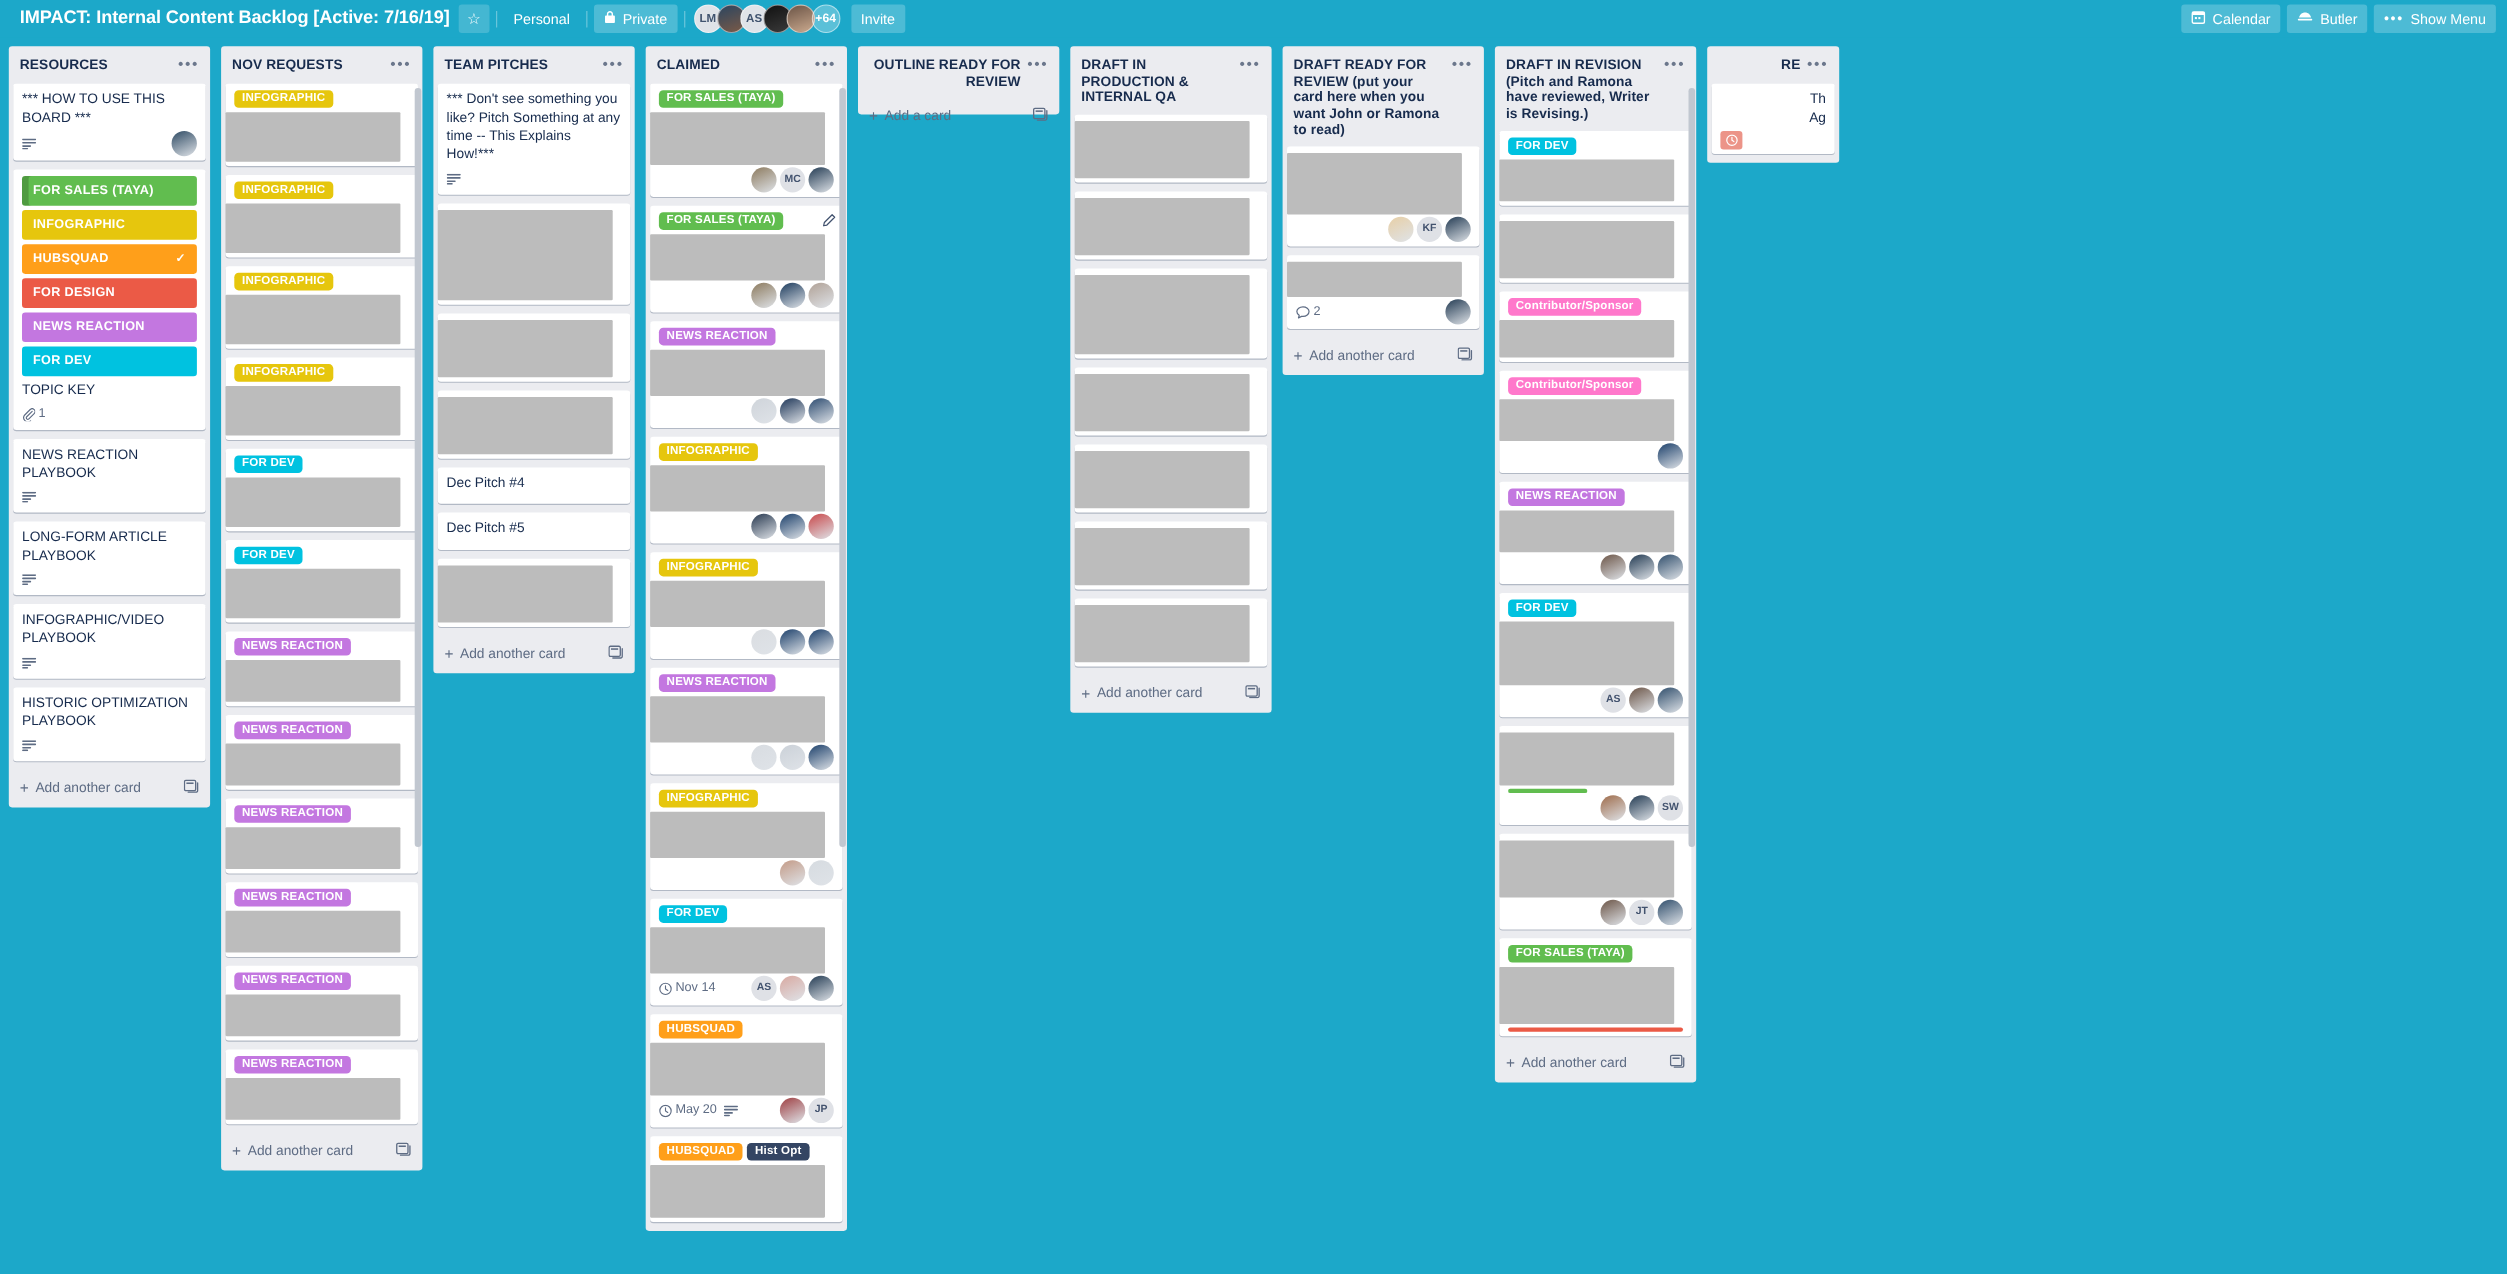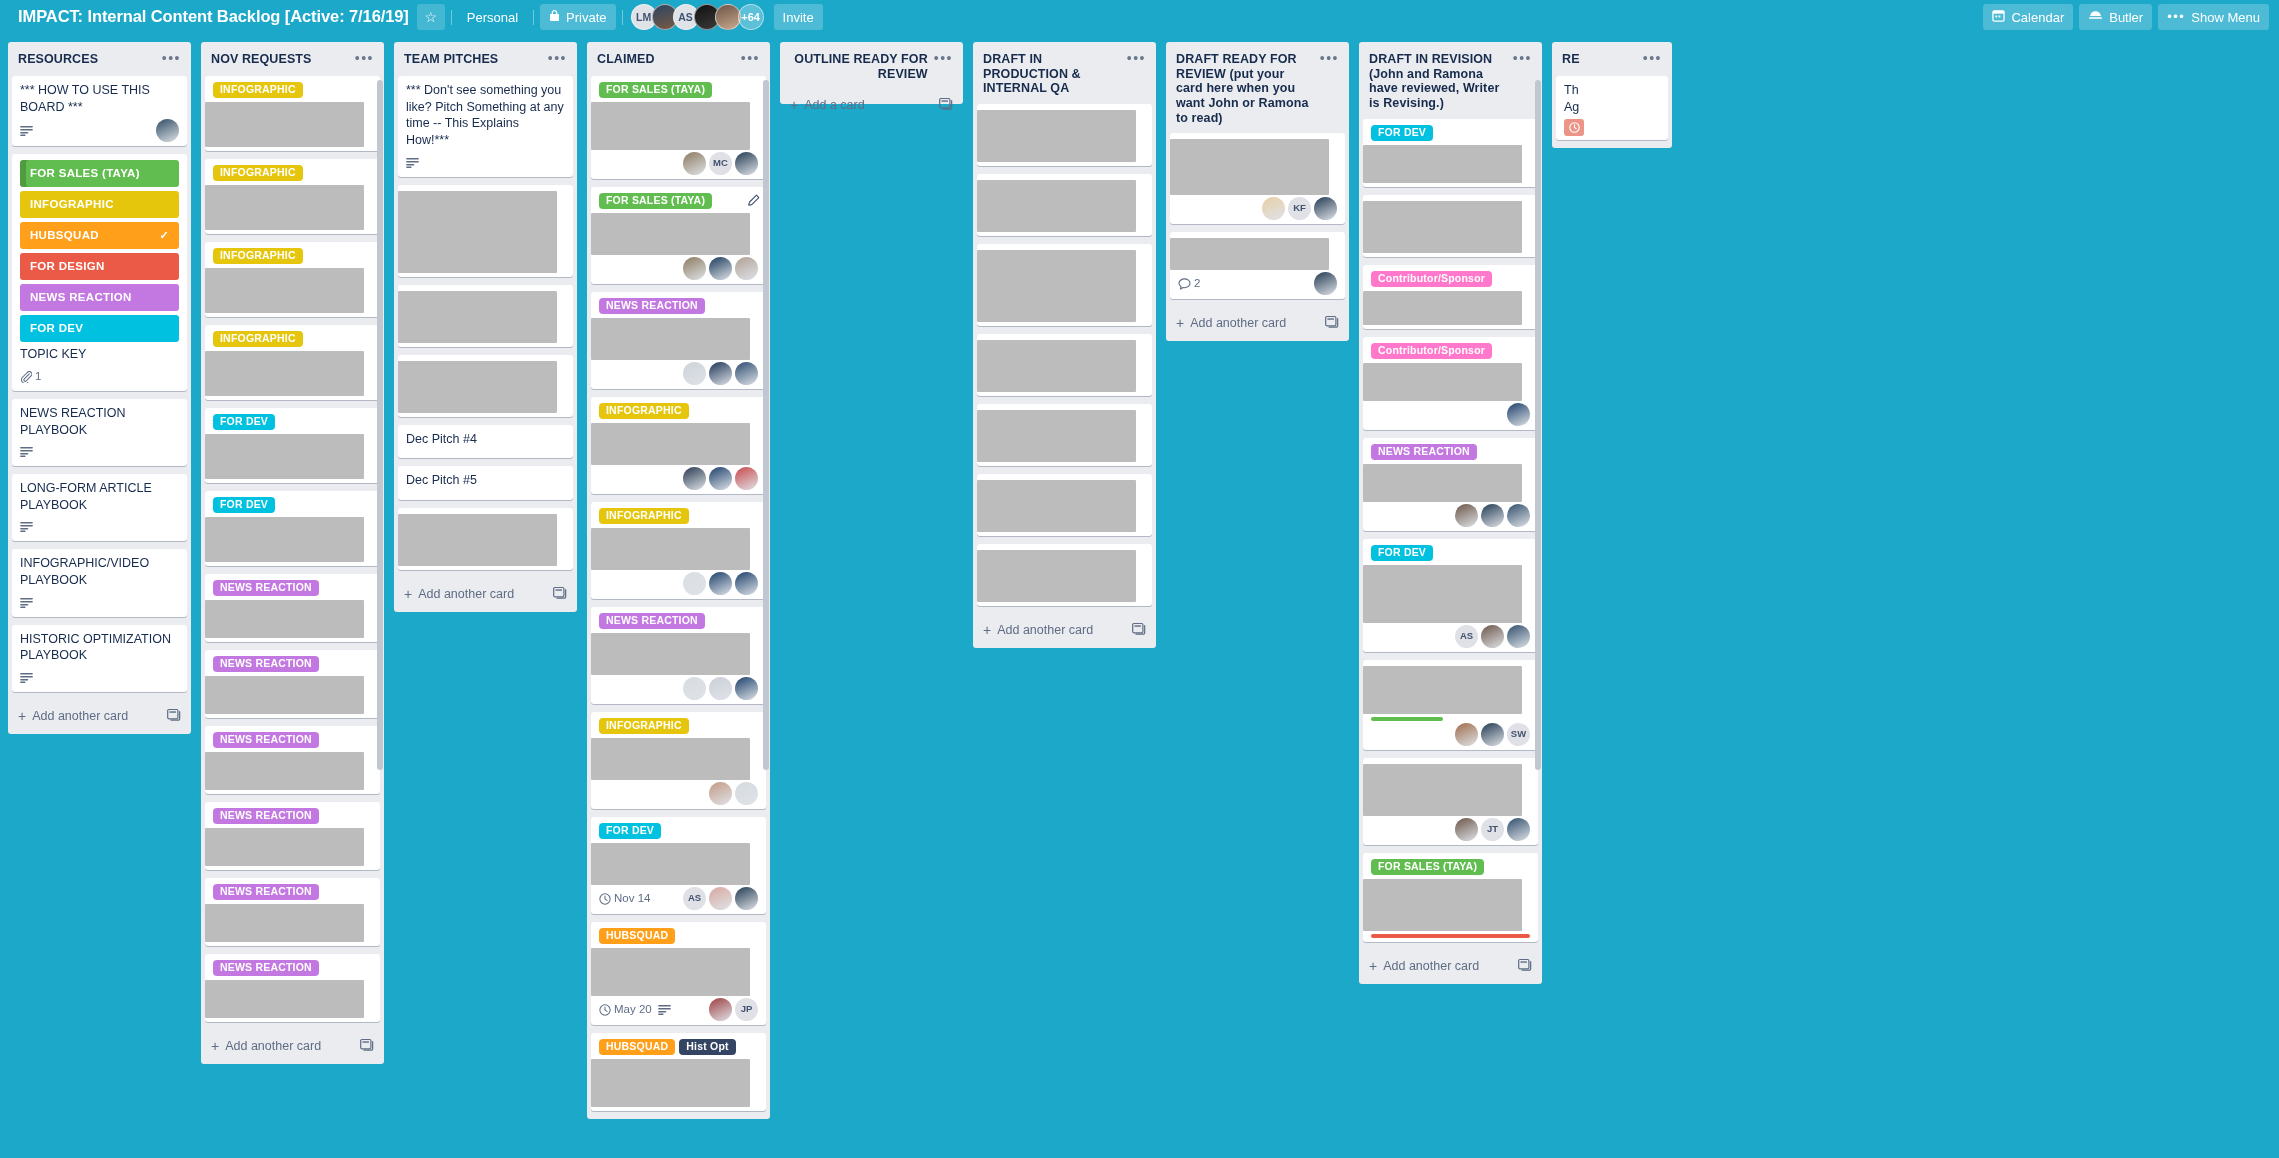--- a/index.html
+++ b/index.html
@@ -794,21 +794,21 @@
         <span>Add another card</span>
         <span class="tmpl"><svg width="14" height="13" viewBox="0 0 15 14">
             <rect x="0.7" y="1.6" width="11" height="10" rx="1.3" fill="none" stroke="#5e6c84" stroke-width="1.3"></rect>
             <rect x="2.6" y="3.6" width="7" height="1.5" fill="#5e6c84"></rect>
             <path d="M13.6 4v7.6a1.5 1.5 0 01-1.5 1.5H4.4" fill="none" stroke="#5e6c84" stroke-width="1.3" stroke-linecap="round"></path>
           </svg></span>
       </div>
     </div>
     <div class="list">
       <div class="list-header">
-        <div class="list-title">DRAFT IN REVISION (John and Ramona have reviewed, Writer is Revising.)</div>
+        <div class="list-title">DRAFT IN REVISION (Pitch and Ramona have reviewed, Writer is Revising.)</div>
         <div class="list-menu">•••</div>
       </div>
       <div class="cards">
         <div class="card">
           <div class="labels">
             <span class="label" style="background: rgb(0, 194, 224);">FOR DEV</span>
           </div>
           <div class="redacted" style="height: 38px; margin: 0px -8px;"></div>
         </div>
         <div class="card">
@@ -895,21 +895,21 @@
         <span class="plus">+</span>
         <span>Add another card</span>
         <span class="tmpl"><svg width="14" height="13" viewBox="0 0 15 14">
             <rect x="0.7" y="1.6" width="11" height="10" rx="1.3" fill="none" stroke="#5e6c84" stroke-width="1.3"></rect>
             <rect x="2.6" y="3.6" width="7" height="1.5" fill="#5e6c84"></rect>
             <path d="M13.6 4v7.6a1.5 1.5 0 01-1.5 1.5H4.4" fill="none" stroke="#5e6c84" stroke-width="1.3" stroke-linecap="round"></path>
           </svg></span>
       </div>
       <div class="list-scrollbar" style="height: 690px;"></div>
     </div>
-    <div class="list" style="flex: 0 0 120px; width: 120px;">
+    <div class="list" style="flex: 0 0 120px; width: 120px; text-align: right;">
       <div class="list-header">
         <div class="list-title">RE</div>
         <div class="list-menu">•••</div>
       </div>
       <div class="cards">
         <div class="card">
           <div>Th</div>
           <div>Ag</div>
           <div style="margin-top: 4px; width: 20px; height: 17px; background: rgb(236, 148, 136); border-radius: 3px; display: flex; align-items: center; justify-content: center;">
             <svg width="11" height="11" viewBox="0 0 14 14">

